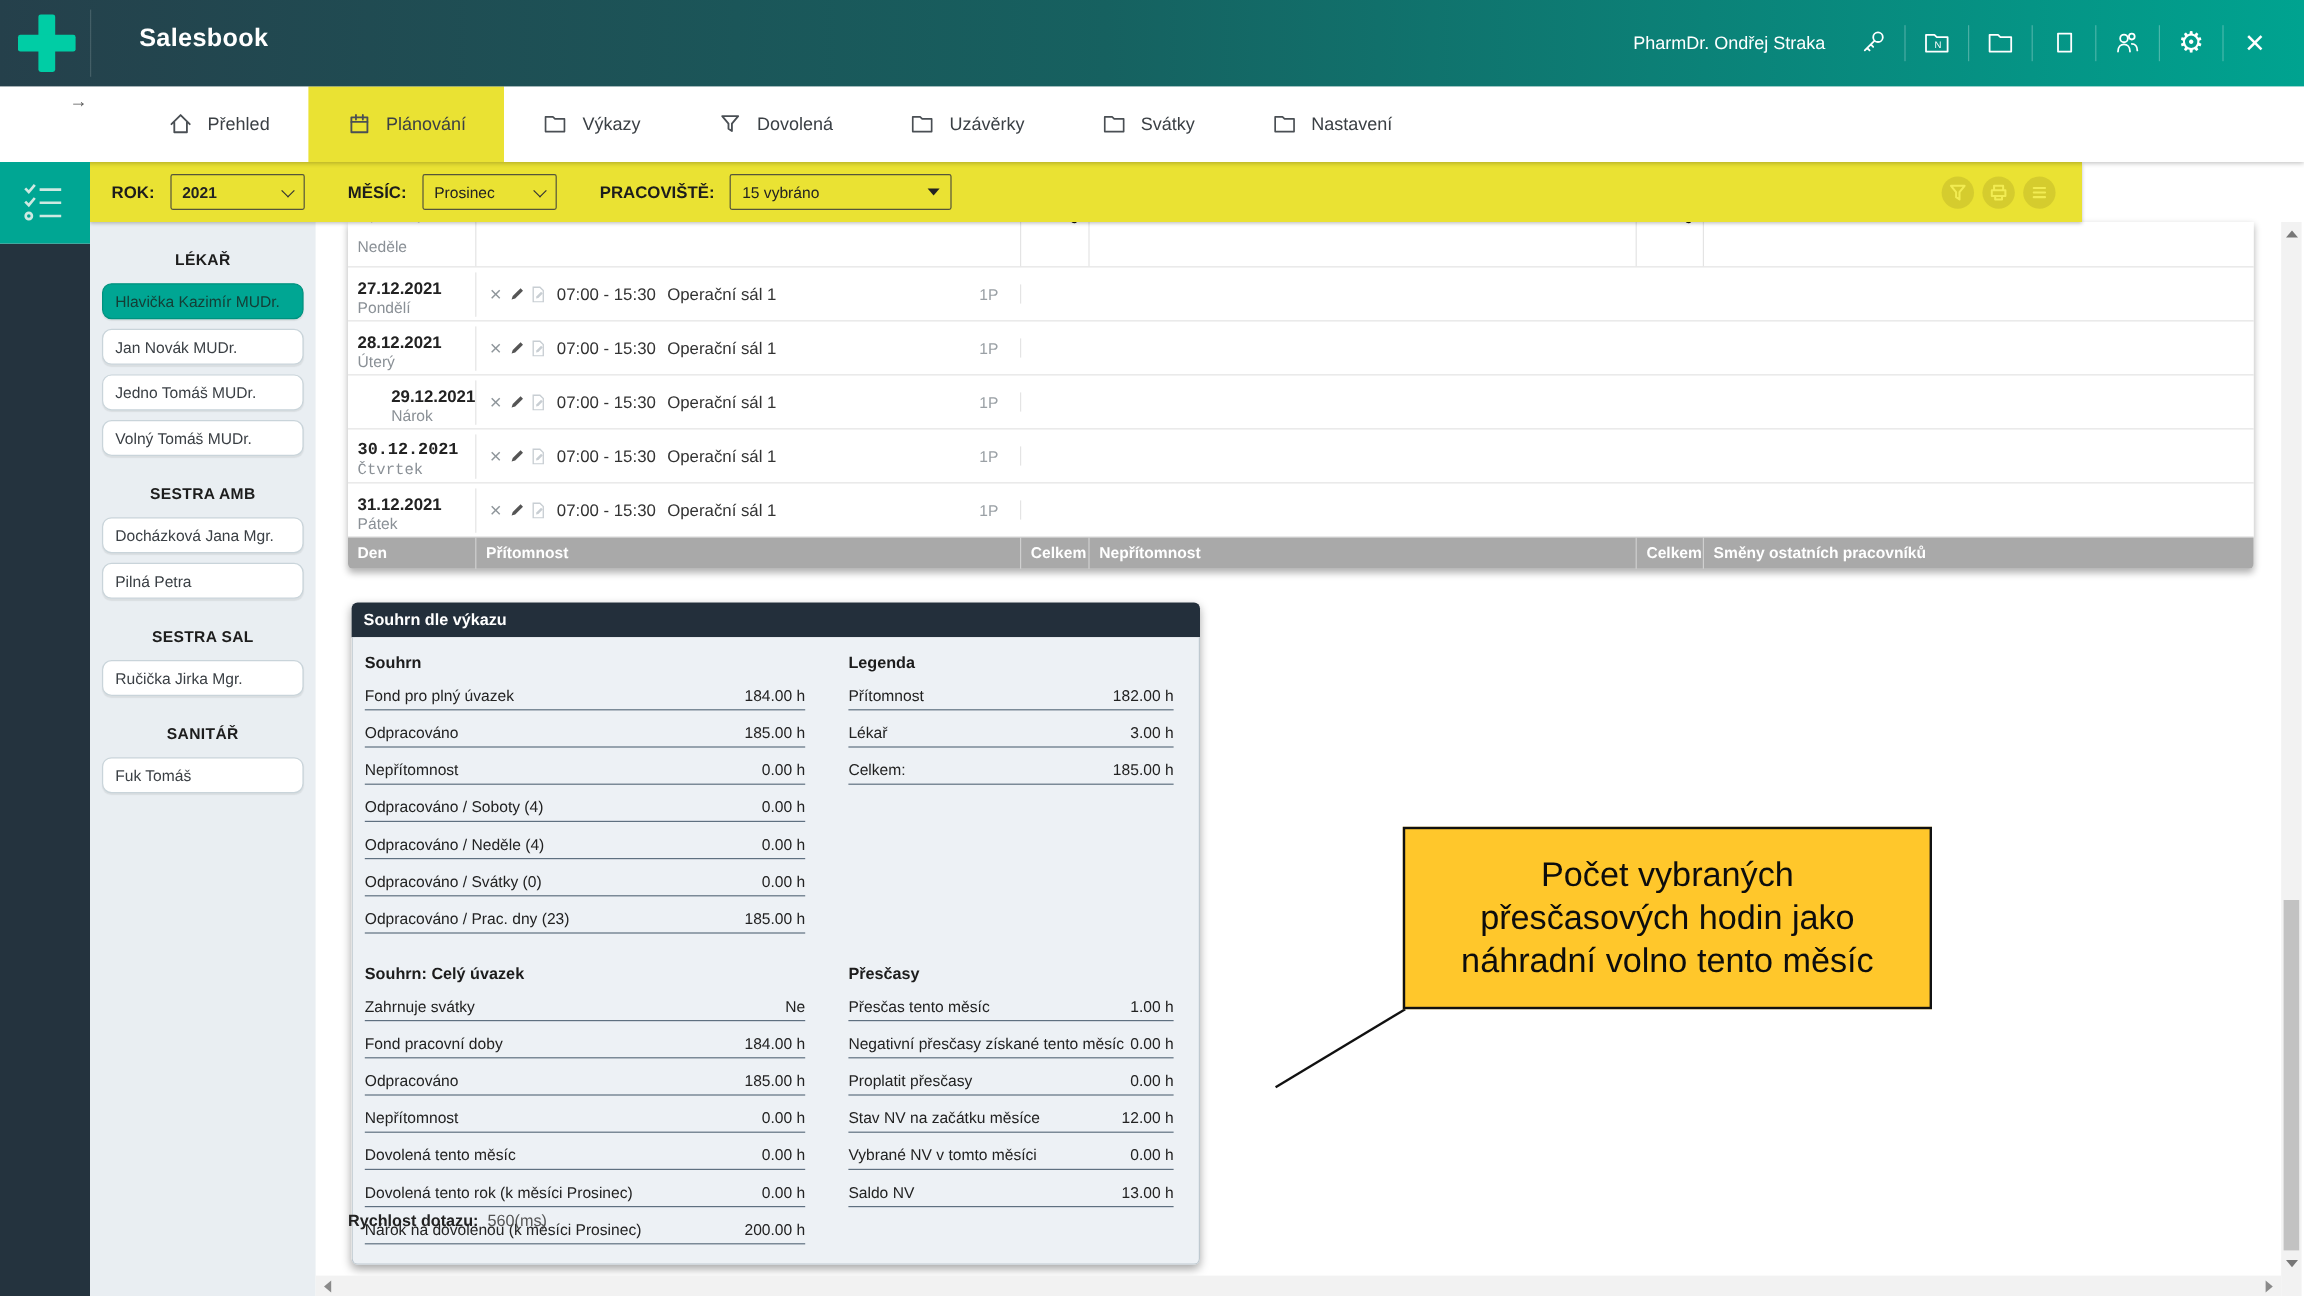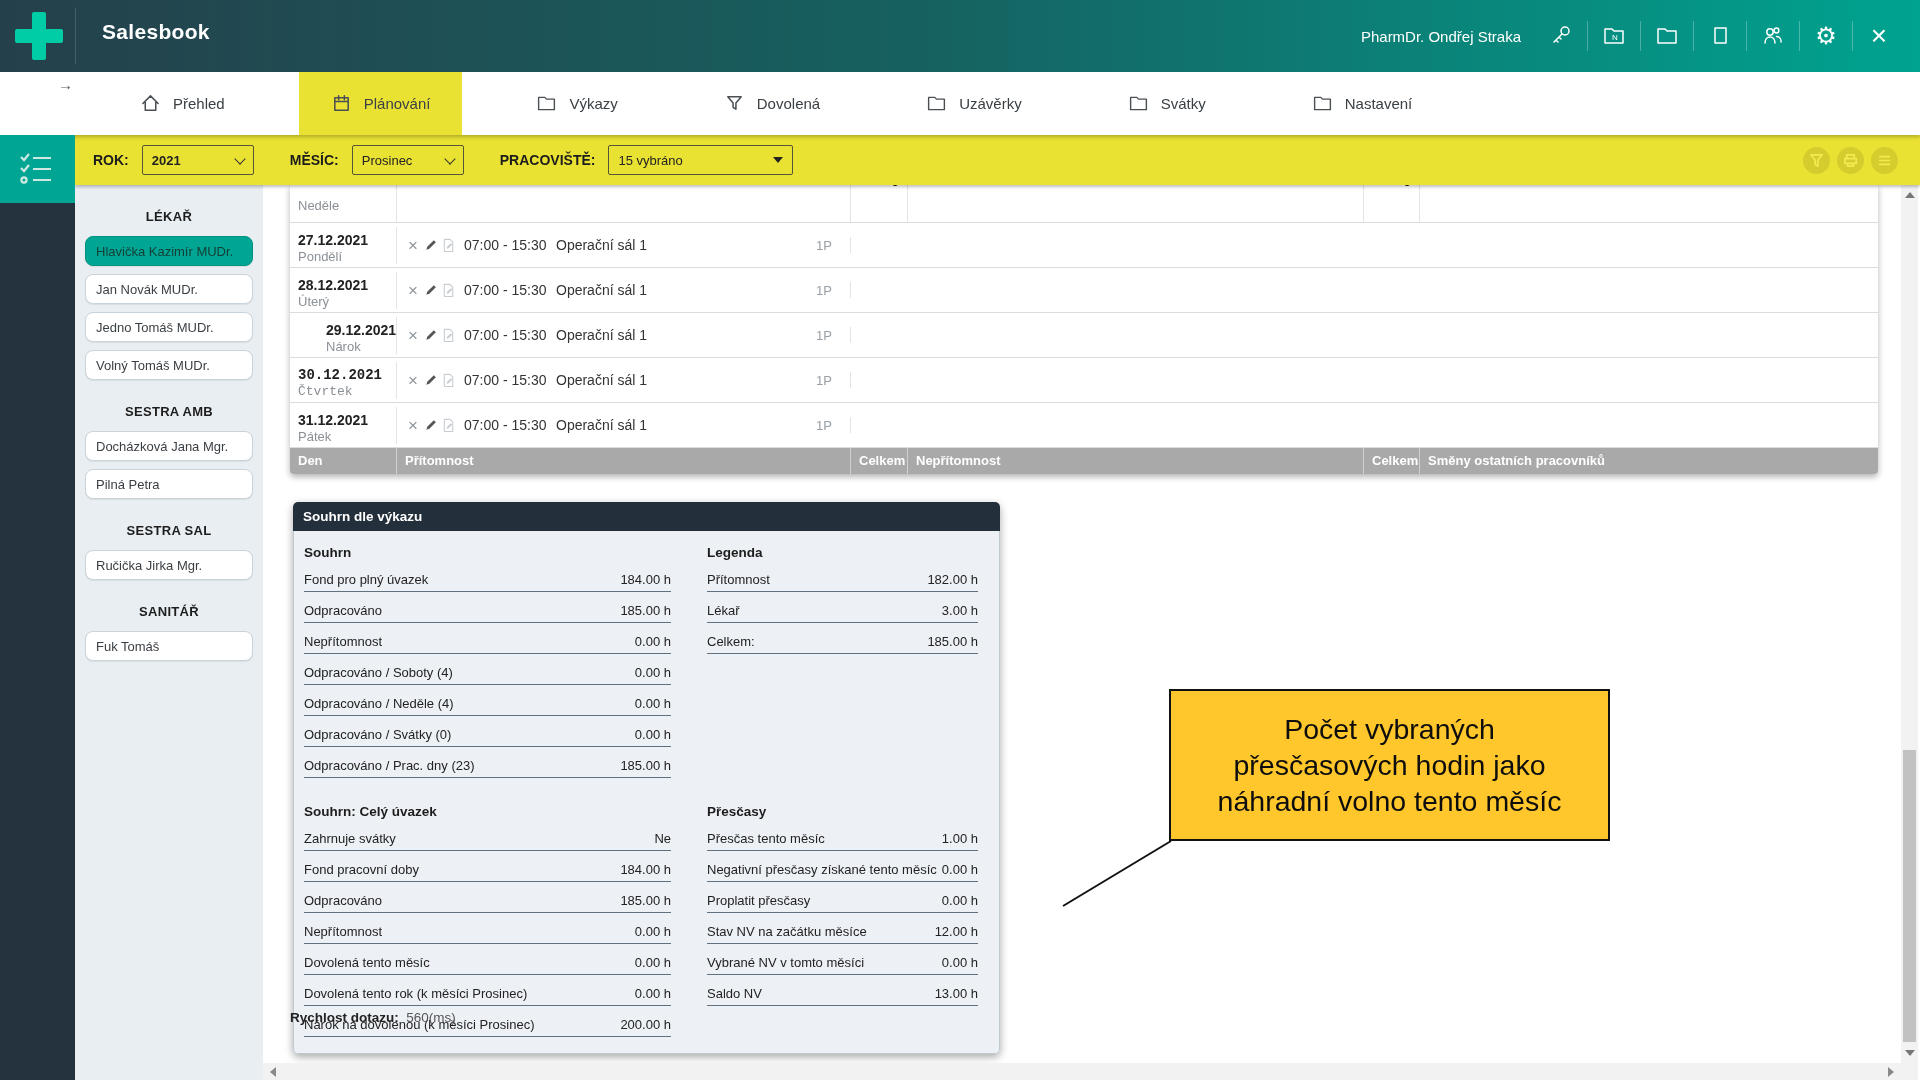--- a/index.html
+++ b/index.html
@@ -8,38 +8,38 @@
        --teal:#00A693;--yellow:#EAE233;--navy:#24333E;--sumhead:#232F3B;--gold:#FFC72B;
        --gradL:#25404B;--gradR:#00A390;--footgray:#A9A9A9;--sidebg:#E9EEF2;}
   svg{display:block}
   
   .header{position:absolute;left:0;top:0;width:1920px;height:72px;
           background:linear-gradient(90deg,var(--gradL) 0%,#166160 48%,var(--gradR) 100%);z-index:6;}
   .logo{position:absolute;left:15px;top:12px;width:48px;height:48px;}
   .logo .v{position:absolute;left:17px;top:0;width:14px;height:48px;background:#00CDA5;border-radius:2px;}
   .logo .h{position:absolute;left:0;top:17px;width:48px;height:14px;background:#00CDA5;border-radius:2px;}
   .logo-sep{position:absolute;left:75px;top:8px;height:56px;width:1px;background:rgba(255,255,255,.15);}
-  .app-title{position:absolute;left:102px;top:20px;font-size:21px;font-weight:bold;color:#fff;letter-spacing:.3px;}
+  .app-title{position:absolute;left:116px;top:20px;font-size:21px;font-weight:bold;color:#fff;letter-spacing:.3px;}
   .header-right{position:absolute;right:28px;top:0;height:72px;display:flex;align-items:center;gap:13px;}
   .user-name{color:#fff;font-size:15px;margin-right:14px;}
   .hicon{width:26px;height:26px;color:#fff;display:flex;align-items:center;justify-content:center;cursor:pointer;}
   .hicon svg{width:24px;height:24px;stroke:#fff;fill:none;stroke-width:1.5;}
   .hicon .glyph{font-size:24px;line-height:24px;color:#fff;}
   .hsep{width:1px;height:30px;background:rgba(255,255,255,.28);}
   
   .nav{position:absolute;left:0;top:72px;width:1920px;height:63px;background:#fff;
        box-shadow:0 2px 4px rgba(0,0,0,.25);z-index:5;}
   .nav-arrow{position:absolute;left:58px;top:4px;font-size:15px;color:#555;cursor:pointer;}
-  .tabs{display:flex;margin-left:108px;height:59px;gap:42px;}
+  .tabs{display:flex;margin-left:108px;height:59px;}
   .tab{display:flex;align-items:center;gap:12px;padding:0 32px;height:63px;cursor:pointer;}
   .tab.active{background:var(--yellow);}
   .tab svg{width:21px;height:21px;stroke:#4a4f54;fill:none;stroke-width:1.6;}
   .tab .tlabel{font-size:15px;color:#3b4045;}
   
-  .filterbar{position:absolute;left:75px;top:135px;width:1845px;height:50px;background:var(--yellow);
+  .filterbar{position:absolute;left:75px;top:135px;width:1660px;height:50px;background:var(--yellow);
              box-shadow:0 2px 3px rgba(0,0,0,.25);z-index:4;display:flex;align-items:center;padding-left:18px;box-sizing:border-box;}
   .fgroup{display:flex;align-items:center;gap:13px;margin-right:36px;}
   .flabel{font-size:14px;font-weight:bold;color:#1c1c1c;}
   .fselect{display:flex;justify-content:space-between;align-items:center;gap:8px;padding:0 9px;
            background:var(--yellow);border:1px solid #55553a;height:30px;box-sizing:border-box;
            font-size:13px;color:#222;border-radius:2px;cursor:pointer;}
   .chev{width:7px;height:7px;border-right:1.8px solid #333;border-bottom:1.8px solid #333;transform:rotate(45deg);margin-top:-3px;}
   .tri{width:0;height:0;border-left:5px solid transparent;border-right:5px solid transparent;border-top:6px solid #222;}
   .fbuttons{position:absolute;right:22px;top:0;height:50px;display:flex;align-items:center;gap:7px;}
   .fcirc{width:27px;height:27px;border-radius:50%;background:#d5cc2e;display:flex;align-items:center;justify-content:center;cursor:pointer;}

